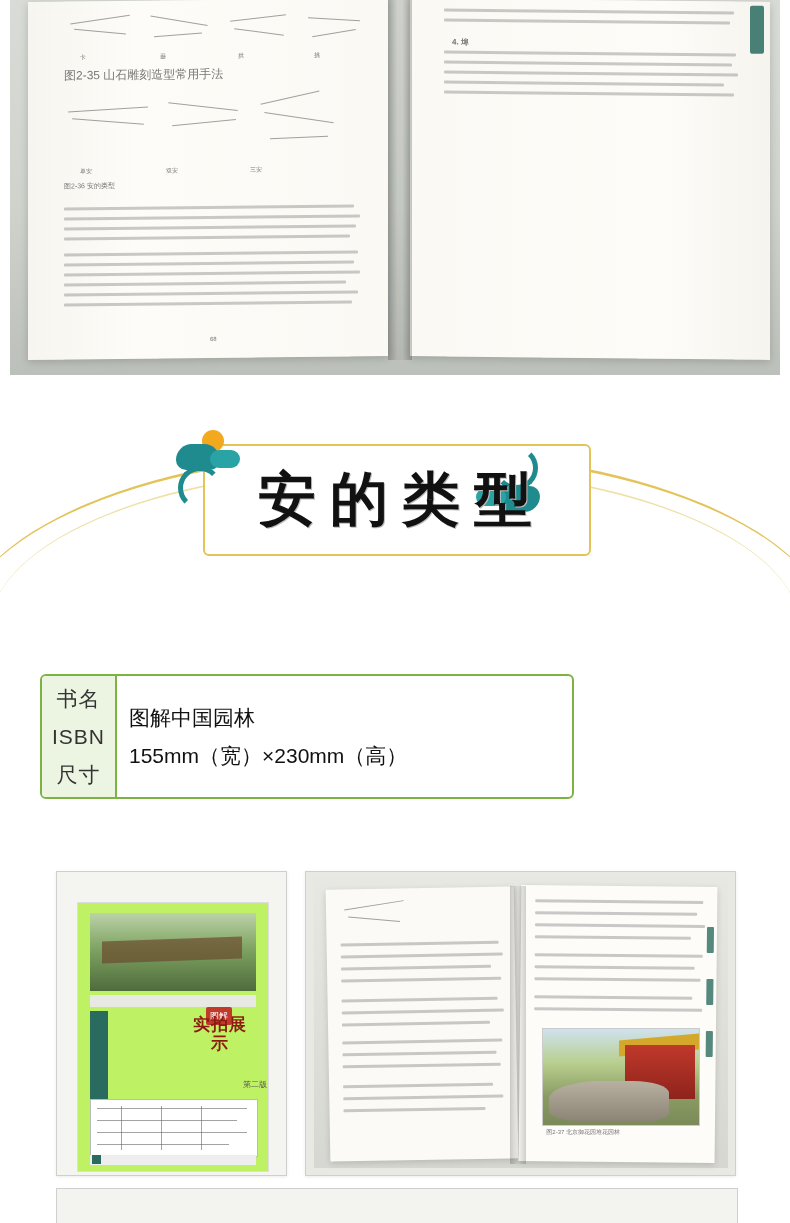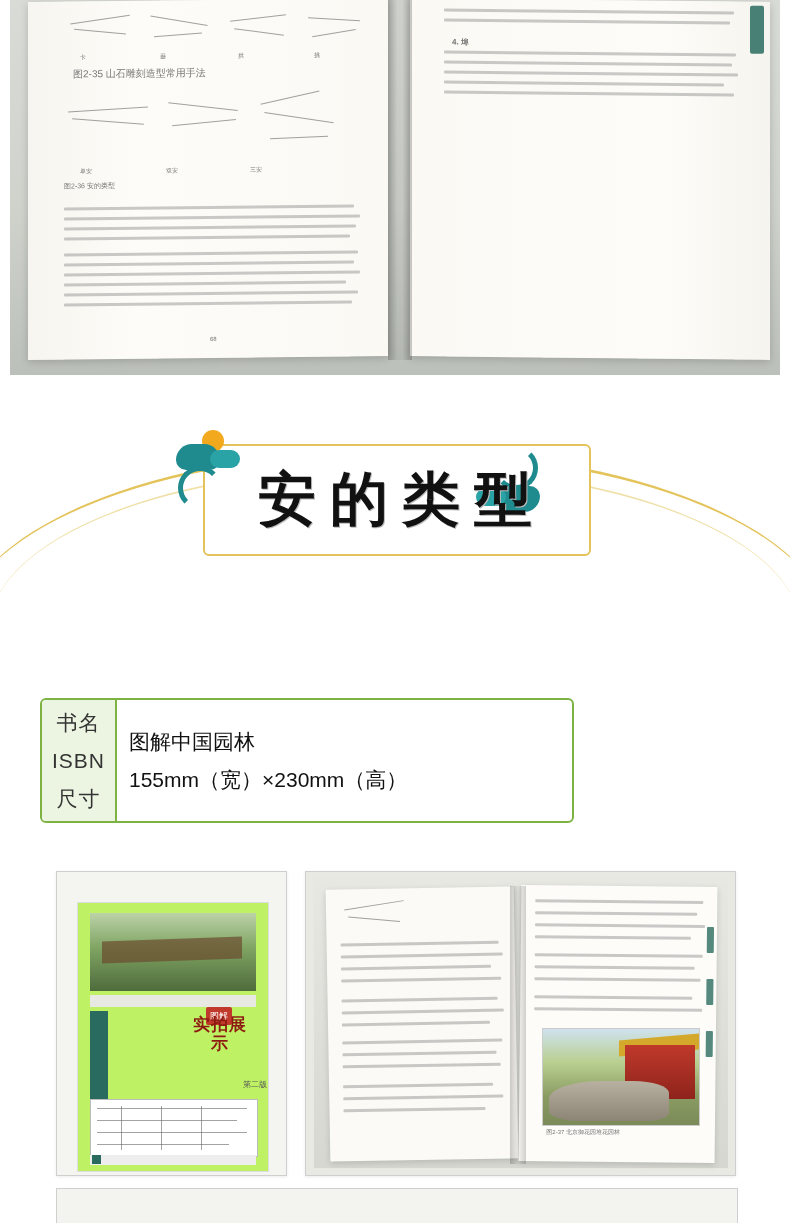--- a/index.html
+++ b/index.html
@@ -61,21 +61,21 @@
   }
   .cloud{position:absolute;}
   .cloud .c-a{position:absolute;width:44px;height:26px;background:#1f8b8f;border-radius:22px 22px 14px 14px;}
   .cloud .c-b{position:absolute;width:30px;height:18px;background:#2aa3a6;border-radius:16px;}
   .cloud .c-c{position:absolute;width:22px;height:22px;background:#f3a91e;border-radius:50%;}
   .cloud-l{left:176px;top:36px;}
   .cloud-r{left:540px;top:128px;transform:rotate(180deg);}
   .swirl{position:absolute;width:34px;height:34px;border:5px solid #1f8b8f;border-radius:50%;border-right-color:transparent;border-bottom-color:transparent;}
 
   
-  .spec{position:absolute;left:40px;top:674px;width:712px;height:125px;display:flex;gap:30px;margin-top:24px;}
+  .spec{position:absolute;left:40px;top:674px;width:712px;height:125px;display:flex;gap:30px;}
   .spec-card{
     border:2px solid #7cb342;border-radius:6px;background:#fff;display:flex;overflow:hidden;
   }
   .spec-left{width:530px;}
   .spec-right{width:164px;}
   .spec-labels{background:#ecf5e2;display:flex;flex-direction:column;justify-content:center;}
   .spec-values{display:flex;flex-direction:column;justify-content:center;flex:1;}
   .spec-labels .cell{
     font-size:21px;color:#333;padding:0 10px;height:38px;line-height:38px;text-align:center;
     letter-spacing:1px;
@@ -140,21 +140,21 @@
         <div class="sk-line" style="left:166px;top:10px;width:56px;transform:rotate(-6deg);"></div>
         <div class="sk-line" style="left:170px;top:24px;width:50px;transform:rotate(8deg);"></div>
         <div class="sk-line" style="left:244px;top:12px;width:52px;transform:rotate(4deg);"></div>
         <div class="sk-line" style="left:248px;top:26px;width:44px;transform:rotate(-9deg);"></div>
       </div>
       <div class="cap" style="left:52px;top:52px;">卡</div>
       <div class="cap" style="left:132px;top:52px;">垂</div>
       <div class="cap" style="left:210px;top:52px;">拱</div>
       <div class="cap" style="left:286px;top:52px;">挑</div>
 
-      <div class="cap" style="left:45px;top:66px;font-size:10px;">图2-35 山石雕刻造型常用手法</div>
+      <div class="cap" style="left:36px;top:66px;font-size:12px;">图2-35 山石雕刻造型常用手法</div>
 
       <div class="sketch" style="left:36px;top:84px;width:300px;height:78px;">
         <div class="sk-line" style="left:4px;top:24px;width:80px;transform:rotate(-3deg);"></div>
         <div class="sk-line" style="left:8px;top:36px;width:72px;transform:rotate(5deg);"></div>
         <div class="sk-line" style="left:104px;top:22px;width:70px;transform:rotate(7deg);"></div>
         <div class="sk-line" style="left:108px;top:38px;width:64px;transform:rotate(-5deg);"></div>
         <div class="sk-line" style="left:196px;top:14px;width:60px;transform:rotate(-12deg);"></div>
         <div class="sk-line" style="left:200px;top:34px;width:70px;transform:rotate(9deg);"></div>
         <div class="sk-line" style="left:206px;top:54px;width:58px;transform:rotate(-2deg);"></div>
       </div>

